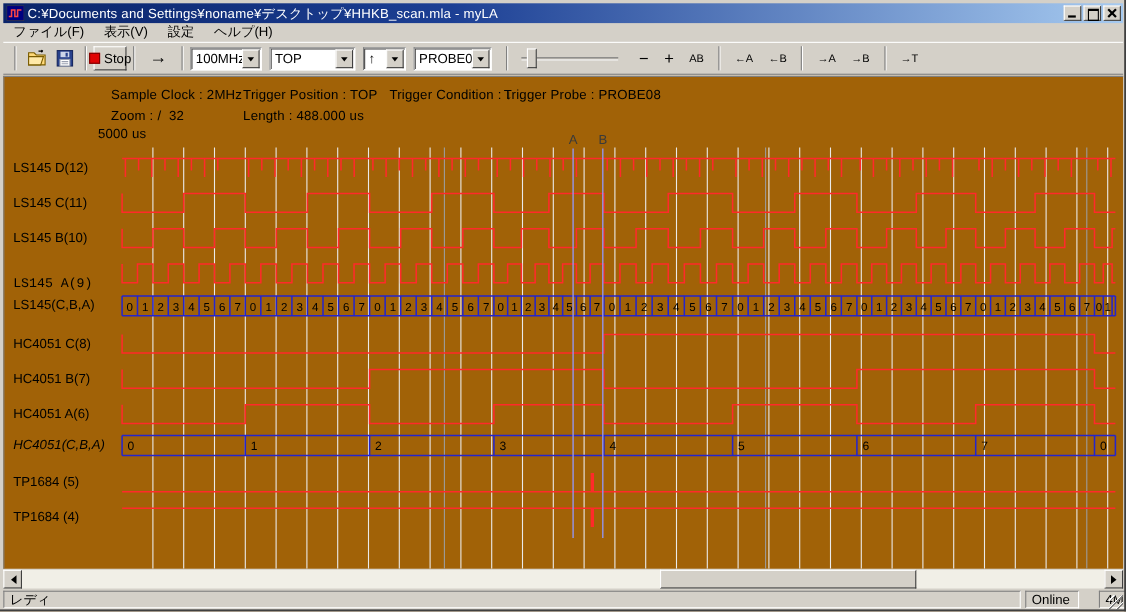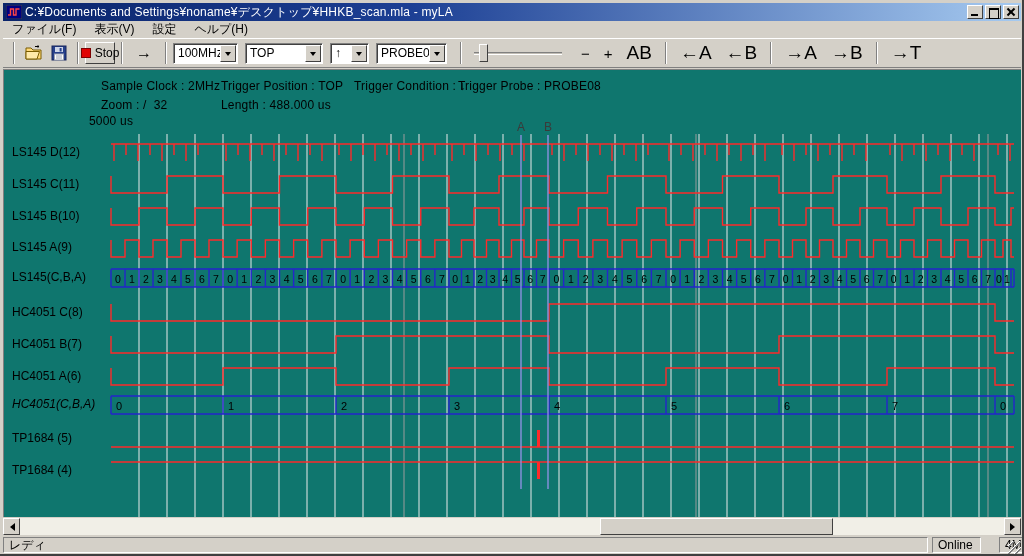--- a/index.html
+++ b/index.html
@@ -26,35 +26,35 @@
   .menu-item{padding:1px 9px 2px 9px}
 
   
   .toolbar{position:absolute;left:3px;top:38px;width:1018px;height:30px;display:flex;align-items:center;
     border-top:1px solid #fff;border-bottom:1px solid #808080;padding-left:4px}
   .tsep{width:2px;height:22px;border-left:1px solid #808080;border-right:1px solid #fff;margin:0 6px;flex:0 0 auto}
   .tbtn{height:22px;display:flex;align-items:center;justify-content:center;padding:0 4px;flex:0 0 auto}
   .raised{border:1px solid;border-color:#fff #404040 #404040 #fff;background:#d4d0c8}
   .stopbtn{width:30px;height:22px;font-size:12px;gap:4px}
   .stopsq{width:10px;height:10px;background:#e00404;border:1px solid #7c0202;flex:0 0 auto}
-  .flatbtn{font-size:19px;height:22px;display:flex;align-items:center;padding:0 7px;flex:0 0 auto}
+  .flatbtn{font-size:10px;height:22px;display:flex;align-items:center;padding:0 7px;flex:0 0 auto}
   .combo{height:21px;background:#fff;border:1px solid;border-color:#808080 #fff #fff #808080;
     box-shadow:inset 1px 1px 0 #404040;display:flex;align-items:center;font-size:12px;margin-right:7px;flex:0 0 auto}
   .combo .val{flex:1;padding:0 4px;white-space:nowrap;overflow:hidden}
   .combo .drop{width:16px;height:17px;margin-right:1px;background:#d4d0c8;border:1px solid;
     border-color:#fff #404040 #404040 #fff;display:flex;align-items:center;justify-content:center}
   .tri-down{width:0;height:0;border:3.5px solid transparent;border-top:4px solid #000;margin-top:4px}
   .tri-left{width:0;height:0;border:4px solid transparent;border-right:5px solid #000;margin-left:-3px}
   .tri-right{width:0;height:0;border:4px solid transparent;border-left:5px solid #000;margin-right:-3px}
   .slider{width:92px;height:22px;position:relative;margin:0 10px 0 4px;flex:0 0 auto}
   .slider .track{position:absolute;left:2px;right:2px;top:10px;height:3px;border-top:1px solid #808080;border-bottom:1px solid #fff;background:#c0bcb4}
   .slider .thumb{position:absolute;left:7px;top:2px;width:9px;height:18px;background:#d4d0c8;border:1px solid;border-color:#fff #404040 #404040 #fff}
 
   
-  .main{position:absolute;left:3px;top:69px;width:1018px;height:448px;background:#0f766e;
+  .main{position:absolute;left:3px;top:69px;width:1018px;height:448px;background:#a16207;
     border-left:1px solid #808080;border-top:1px solid #808080}
   .info-text{position:absolute;font-size:12px;letter-spacing:.2px;white-space:pre}
   .ch-label{position:absolute;left:8px;height:17px;line-height:17px;font-size:12px;white-space:pre}
   #wave-svg{position:absolute;left:0;top:0;width:1015px;height:447px}
 
   
   .hscroll{position:absolute;left:3px;top:518px;width:1018px;height:17px;background:#f1efe7}
   .sbtn{position:absolute;top:0;width:17px;height:17px;background:#d4d0c8;border:1px solid;
     border-color:#fff #404040 #404040 #fff;display:flex;align-items:center;justify-content:center}
   .sthumb{position:absolute;left:597px;top:0;width:233px;height:17px;background:#d4d0c8;
@@ -165,21 +165,21 @@
   <div class="info-text" style="left:350px;top:9px">Trigger Condition : ↓</div>
   <div class="info-text" style="left:454px;top:9px">Trigger Probe : PROBE08</div>
   <div class="info-text" style="left:97px;top:28px">Zoom : /  32</div>
   <div class="info-text" style="left:217px;top:28px">Length : 488.000 us</div>
   <div class="info-text" style="left:85px;top:44px">5000 us</div>
 
   <div id="labels">
       <div class="ch-label" style="top: 74px;">LS145 D(12)</div>
       <div class="ch-label" style="top: 106px;">LS145 C(11)</div>
       <div class="ch-label" style="top: 138px;">LS145 B(10)</div>
-      <div class="ch-label" style="top: 169px;">LS145 A(9)</div>
+      <div class="ch-label" style="top: 180px; font-family: Liberation Mono, monospace;">LS145 A(9)</div>
       <div class="ch-label" style="top: 199px;">LS145(C,B,A)</div>
       <div class="ch-label" style="top: 234px;">HC4051 C(8)</div>
       <div class="ch-label" style="top: 266px; text-align: center;">HC4051 B(7)</div>
       <div class="ch-label" style="top: 298px;">HC4051 A(6)</div>
       <div class="ch-label" style="top: 326px; font-style: italic;">HC4051(C,B,A)</div>
       <div class="ch-label" style="top: 360px;">TP1684 (5)</div>
       <div class="ch-label" style="top: 392px;">TP1684 (4)</div>
     </div>
 
   <svg id="wave-svg" viewBox="0 0 1015 447">

